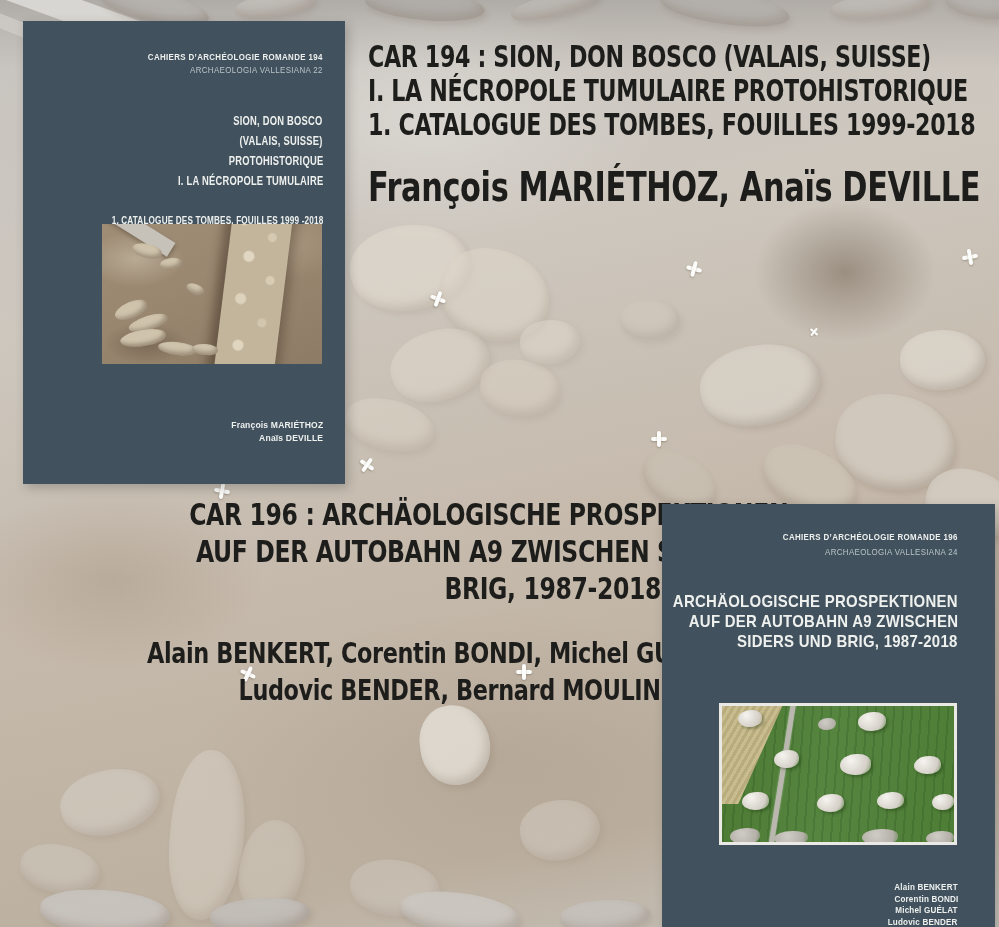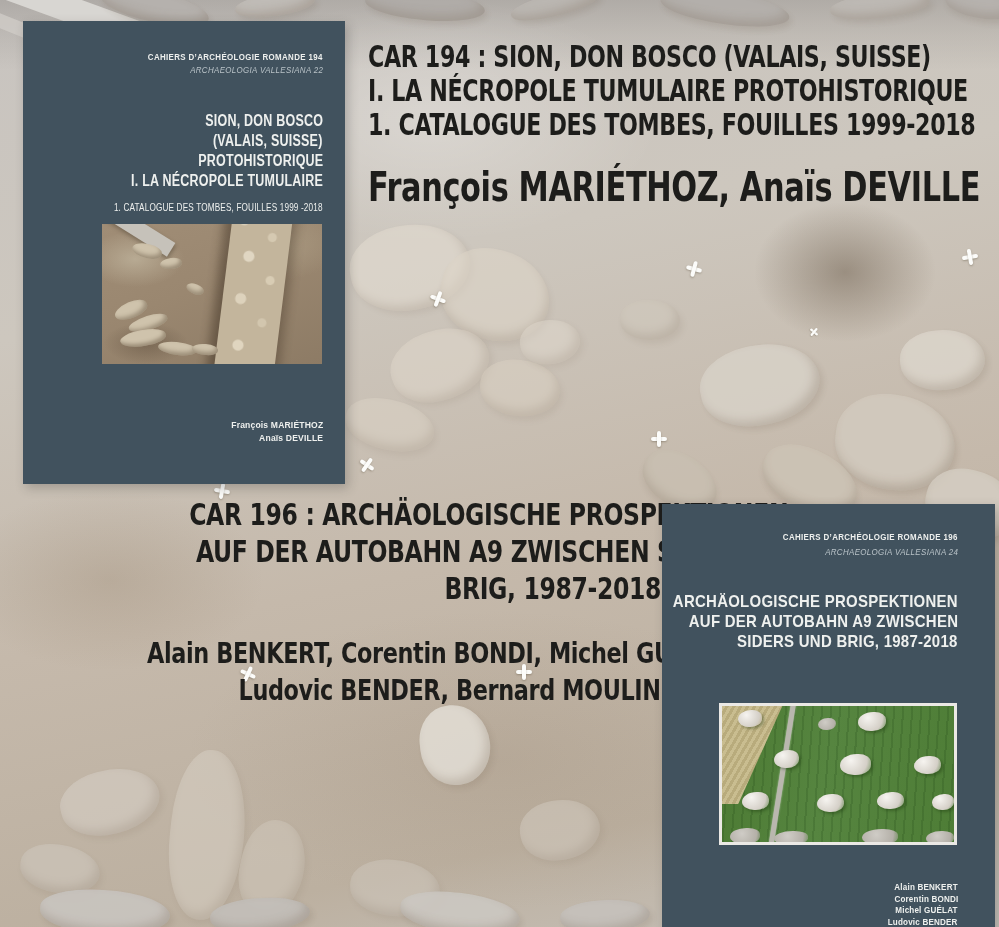--- a/index.html
+++ b/index.html
@@ -39,27 +39,27 @@
   .announce2 .authors{margin-top:28px;}
   .announce2 .authors .ln{font-size:28px;line-height:37px;}
   .announce2 .authors .ln span{transform:scaleX(.8);transform-origin:100% 50%;}
 
   
   .cover{position:absolute;background:#41525e;box-shadow:3px 4px 10px rgba(40,40,40,.25);color:#eef0ee;}
   .cover1{left:23px;top:21px;width:322px;height:463px;}
   .cover2{left:662px;top:476px;width:333px;height:451px;margin-top:28px;}
   .cov-series,.cov-subseries{position:absolute;white-space:nowrap;font-weight:700;font-size:9px;line-height:12px;}
   .cov-series span,.cov-subseries span{display:inline-block;transform:scaleX(.88);transform-origin:100% 50%;letter-spacing:.4px;}
-  .cov-subseries{font-weight:400;color:rgba(228,236,238,.72);font-style:italic;}
-  .cov-title{position:absolute;text-align:right;font-weight:700;font-size:16px;line-height:20px;}
+  .cov-subseries{font-weight:400;color:rgba(228,236,238,.72);}
+  .cov-title{position:absolute;text-align:right;font-weight:700;font-size:12px;line-height:20px;}
   .cov-title .ln{white-space:nowrap;}
   .cov-title .ln span{display:inline-block;transform:scaleX(.78);transform-origin:100% 50%;letter-spacing:.3px;}
   .cover2 .cov-title{font-size:17px;}
   .cover2 .cov-title .ln span{transform:scaleX(.88);}
-  .cov-subtitle{position:absolute;white-space:nowrap;font-weight:400;font-size:10.5px;line-height:14px;}
+  .cov-subtitle{position:absolute;white-space:nowrap;font-weight:700;font-size:10.5px;line-height:14px;margin-top:13px;}
   .cov-subtitle span{display:inline-block;transform:scaleX(.78);transform-origin:100% 50%;letter-spacing:.2px;}
   .cov-authors{position:absolute;text-align:right;font-weight:700;font-size:9.5px;line-height:13px;}
   .cov-authors .ln span{display:inline-block;transform:scaleX(.9);transform-origin:100% 50%;letter-spacing:.2px;}
   .cover2 .cov-authors{font-size:8.5px;line-height:11.5px;}
   .cover2 .cov-authors .ln span{transform:scaleX(.95);}
 
   
   .c1photo{position:absolute;left:79px;top:203px;width:220px;height:140px;overflow:hidden;
     background:
       radial-gradient(ellipse 60px 30px at 20% 85%, rgba(70,55,40,.35), transparent 70%),

